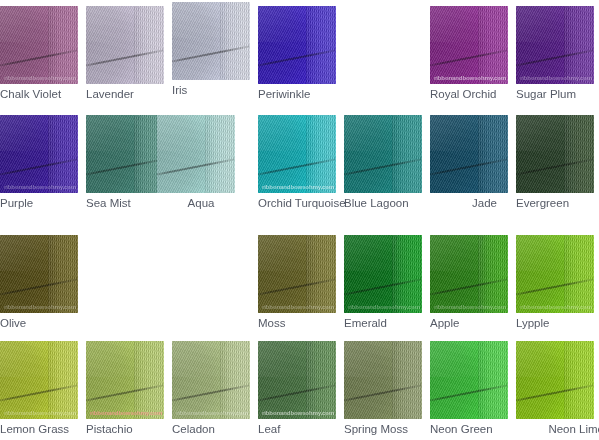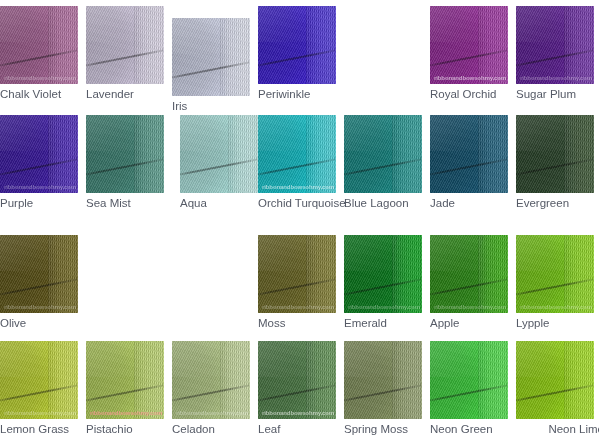--- a/index.html
+++ b/index.html
@@ -173,21 +173,21 @@
         <div class="curve-shade"></div>
         <div class="top-sheen"></div>
         <div class="edge-band" style="background: linear-gradient(90deg, rgba(255, 255, 255, 0) 0%, rgba(220, 216, 230, 0.533) 24%, rgba(220, 216, 230, 0.867) 55%, rgba(220, 216, 230, 0.667) 80%, rgba(255, 255, 255, 0.08) 100%);">
           <div class="ribs"></div>
         </div>
         <div class="fold-line"></div>
         <div class="weave"></div>
       </div>
       <div class="swatch-label" style="color: rgb(85, 90, 102);">Lavender</div>
     </div>
-    <div class="swatch-cell" style="left: 172px; top: 18px;">
+    <div class="swatch-cell" style="left: 172px; top: 2px;">
       <div class="swatch-chip" title="Iris" style="background: rgb(195, 199, 218);">
         <div class="curve-shade"></div>
         <div class="top-sheen"></div>
         <div class="edge-band" style="background: linear-gradient(90deg, rgba(255, 255, 255, 0) 0%, rgba(221, 224, 234, 0.533) 24%, rgba(221, 224, 234, 0.867) 55%, rgba(221, 224, 234, 0.667) 80%, rgba(255, 255, 255, 0.08) 100%);">
           <div class="ribs"></div>
         </div>
         <div class="fold-line"></div>
         <div class="weave"></div>
       </div>
       <div class="swatch-label" style="color: rgb(85, 90, 102);">Iris</div>
@@ -248,21 +248,21 @@
         <div class="curve-shade"></div>
         <div class="top-sheen"></div>
         <div class="edge-band" style="background: linear-gradient(90deg, rgba(255, 255, 255, 0) 0%, rgba(102, 163, 148, 0.533) 24%, rgba(102, 163, 148, 0.867) 55%, rgba(102, 163, 148, 0.667) 80%, rgba(255, 255, 255, 0.08) 100%);">
           <div class="ribs"></div>
         </div>
         <div class="fold-line"></div>
         <div class="weave"></div>
       </div>
       <div class="swatch-label" style="color: rgb(85, 90, 102);">Sea Mist</div>
     </div>
-    <div class="swatch-cell" style="left: 180px; top: 115px;">
+    <div class="swatch-cell" style="left: 157px; top: 115px; text-align: center;">
       <div class="swatch-chip" title="Aqua" style="background: rgb(159, 210, 205);">
         <div class="curve-shade"></div>
         <div class="top-sheen"></div>
         <div class="edge-band" style="background: linear-gradient(90deg, rgba(255, 255, 255, 0) 0%, rgba(194, 228, 224, 0.533) 24%, rgba(194, 228, 224, 0.867) 55%, rgba(194, 228, 224, 0.667) 80%, rgba(255, 255, 255, 0.08) 100%);">
           <div class="ribs"></div>
         </div>
         <div class="fold-line"></div>
         <div class="weave"></div>
       </div>
       <div class="swatch-label" style="color: rgb(85, 90, 102);">Aqua</div>
@@ -295,21 +295,21 @@
     <div class="swatch-cell" style="left: 430px; top: 115px;">
       <div class="swatch-chip" title="Jade" style="background: rgb(20, 80, 107);">
         <div class="curve-shade"></div>
         <div class="top-sheen"></div>
         <div class="edge-band" style="background: linear-gradient(90deg, rgba(255, 255, 255, 0) 0%, rgba(47, 109, 136, 0.533) 24%, rgba(47, 109, 136, 0.867) 55%, rgba(47, 109, 136, 0.667) 80%, rgba(255, 255, 255, 0.08) 100%);">
           <div class="ribs"></div>
         </div>
         <div class="fold-line"></div>
         <div class="weave"></div>
       </div>
-      <div class="swatch-label" style="color: rgb(85, 90, 102);">Jade</div>
+      <div class="swatch-label" style="color: rgb(85, 90, 102); margin-left: 42px;">Jade</div>
     </div>
     <div class="swatch-cell" style="left: 516px; top: 115px;">
       <div class="swatch-chip" title="Evergreen" style="background: rgb(44, 69, 44);">
         <div class="curve-shade"></div>
         <div class="top-sheen"></div>
         <div class="edge-band" style="background: linear-gradient(90deg, rgba(255, 255, 255, 0) 0%, rgba(71, 96, 63, 0.533) 24%, rgba(71, 96, 63, 0.867) 55%, rgba(71, 96, 63, 0.667) 80%, rgba(255, 255, 255, 0.08) 100%);">
           <div class="ribs"></div>
         </div>
         <div class="fold-line"></div>
         <div class="weave"></div>

